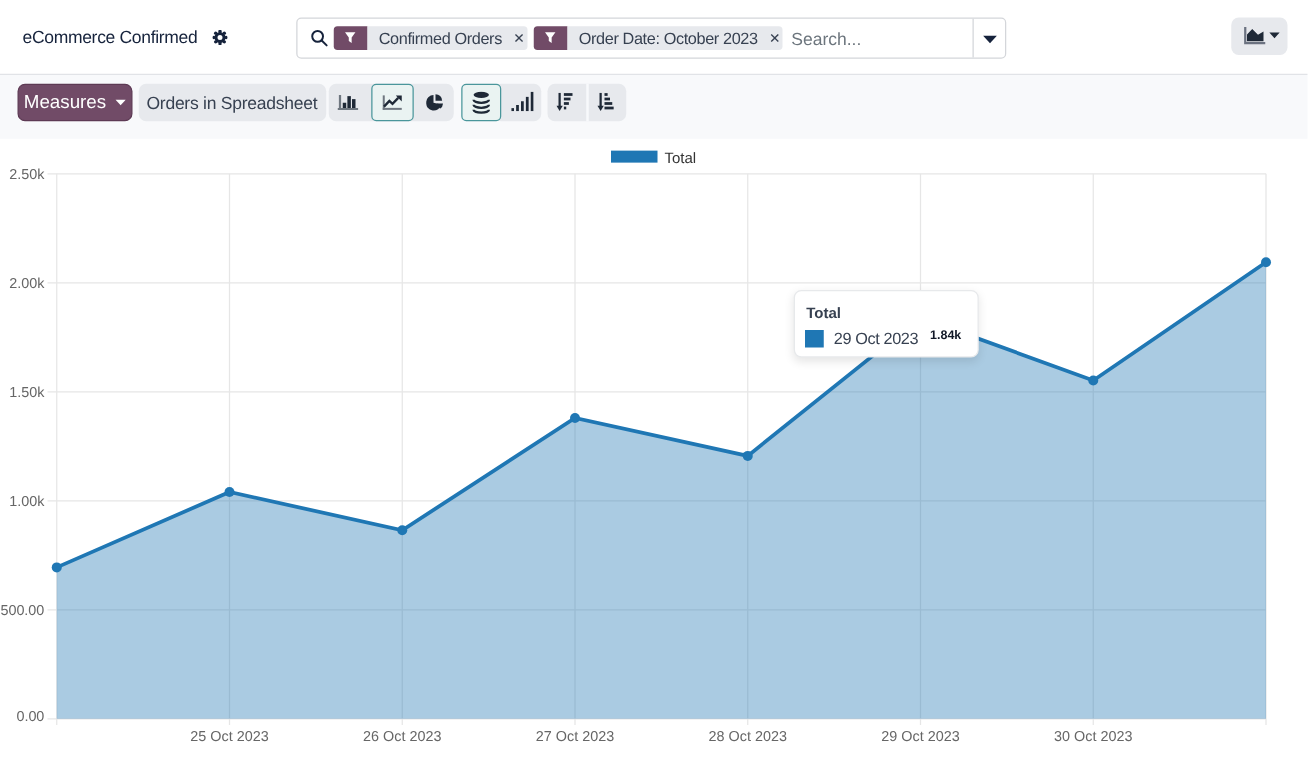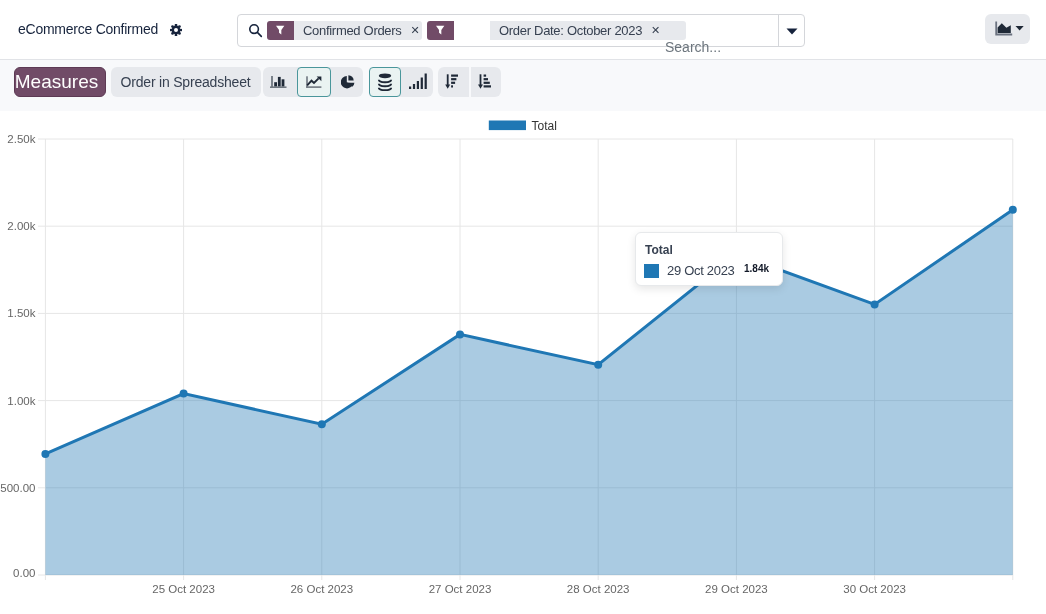--- a/index.html
+++ b/index.html
@@ -10,21 +10,21 @@
     border-bottom:1px solid #e1e3e7; }
   #row2 { position:absolute; left:0; top:60px; width:1046px; height:51px; background:#f8f9fb; }
   .title { position:absolute; left:18px; top:21px; font-size:14px; color:#16233c; letter-spacing:-0.25px; white-space:nowrap; }
   .searchbox { position:absolute; left:237px; top:14px; width:568px; height:33px;
     border:1px solid #d4d6da; border-radius:4px; background:#fff; }
   .chipseg { position:absolute; top:6px; height:19px; }
   .chip-f { background:#714b67; border-radius:3px 0 0 3px; }
   .chip-b { background:#e7e9ed; border-radius:0 3px 3px 0; color:#374151; font-size:13px;
     letter-spacing:-0.3px; display:flex; align-items:center; white-space:nowrap; }
   .chip-x { color:#374151; font-size:11px; }
-  .btn { position:absolute; border-radius:6px; font-size:19px; display:flex;
+  .btn { position:absolute; border-radius:6px; font-size:15px; display:flex;
     align-items:center; justify-content:center; }
   .gray { background:#e7e9ed; color:#374151; }
   .sel { background:#eaf3f2; border:1px solid #4a969b; border-radius:4px; }
   .tooltip { position:absolute; left:635px; top:232px; width:148px; height:54px; background:#fff;
     border:1px solid #e7e9eb; border-radius:6px; box-shadow:0 3px 8px rgba(0,0,0,0.10); z-index:5; }
 </style>
 </head>
 <body>
 <div id="row1">
   <span class="title">eCommerce Confirmed</span>
@@ -56,25 +56,25 @@
     <div class="chipseg chip-b" style="left:56px; width:128px;">
       <span style="margin-left:9px;">Confirmed Orders</span>
       <span class="chip-x" style="margin-left:9px;">✕</span>
     </div>
 
     <div class="chipseg chip-f" style="left:189px; width:27px;">
       <svg class="abs" style="left:8px; top:4px;" width="11" height="11" viewBox="0 0 12 12">
         <path fill="#fff" d="M1.1 0.8h9.1L6.9 5.4v4.9L4.4 8.5V5.4z"></path>
       </svg>
     </div>
-    <div class="chipseg chip-b" style="left:216px; width:196px;margin-left:36px;">
+    <div class="chipseg chip-b" style="left:216px; width:172px;">
       <span style="margin-left:9px;">Order Date: October 2023</span>
       <span class="chip-x" style="margin-left:9px;">✕</span>
     </div>
-    <span class="abs" style="left:395px; top:24px; font-size:14px; color:#6c757d;margin-left:32px;">Search...</span>
+    <span class="abs" style="left:395px; top:8px; font-size:14px; color:#6c757d;">Search...</span>
     <div class="abs" style="left:540px; top:0; width:1px; height:31px; background:#d4d6da;"></div>
     <svg class="abs" style="left:548px; top:13px;" width="12" height="7" viewBox="0 0 12 7">
       <path fill="#16233c" d="M0.5 0.5h11L6 6.5z"></path>
     </svg>
   </div>
 
   <div class="btn gray" style="left:985px; top:14px; width:45px; height:30px;">
     <svg width="29" height="16" viewBox="0 0 29 16" style="margin-left:3px;">
       <path d="M1.2 0.5v13h16" stroke="#6b7280" stroke-width="1.8" fill="none"></path>
       <path fill="#1f2937" d="M2.6 12v-5.5l4.2-4.3 4.6 4.6 4.4-2.6V12z"></path>
@@ -85,21 +85,21 @@
 
 <div id="row2">
 
   <div class="btn" style="left:14px; top:6.5px; width:92px; height:30px; background:#714b67; color:#fff; border:1px solid #5d3a54;">
     <span style="margin-right:7px;">Measures</span>
     <svg width="9" height="6" viewBox="0 0 10 6">
         <path fill="#fff" d="M0.5 0.5h9L5 5.5z"></path>
       </svg>
   </div>
 
-  <div class="btn gray" style="left:110.5px; top:6.5px; width:150px; height:30px; font-size:14px; letter-spacing:-0.2px;">Order in Spreadsheet</div>
+  <div class="btn gray" style="left:110.5px; top:6.5px; width:150px; height:30px; font-size:14px; letter-spacing:-0.2px;">Orders in Spreadsheet</div>
 
   <div class="abs gray" style="left:263.3px; top:6.5px; width:99.6px; height:30px; border-radius:6px;"></div>
 
   <svg class="abs" style="left:270px; top:15.5px;" width="17" height="13" viewBox="0 0 17 13">
     <rect x="1.1" y="0" width="1.8" height="12" fill="#6f7780"></rect>
     <rect x="0" y="10.4" width="16.5" height="1.6" fill="#6f7780"></rect>
     <rect x="4.2" y="6.2" width="2.8" height="4.2" fill="#1f2937"></rect>
     <rect x="7.9" y="0.9" width="2.8" height="9.5" fill="#1f2937"></rect>
     <rect x="11.6" y="3.3" width="2.8" height="7.1" fill="#1f2937"></rect>
   </svg>

